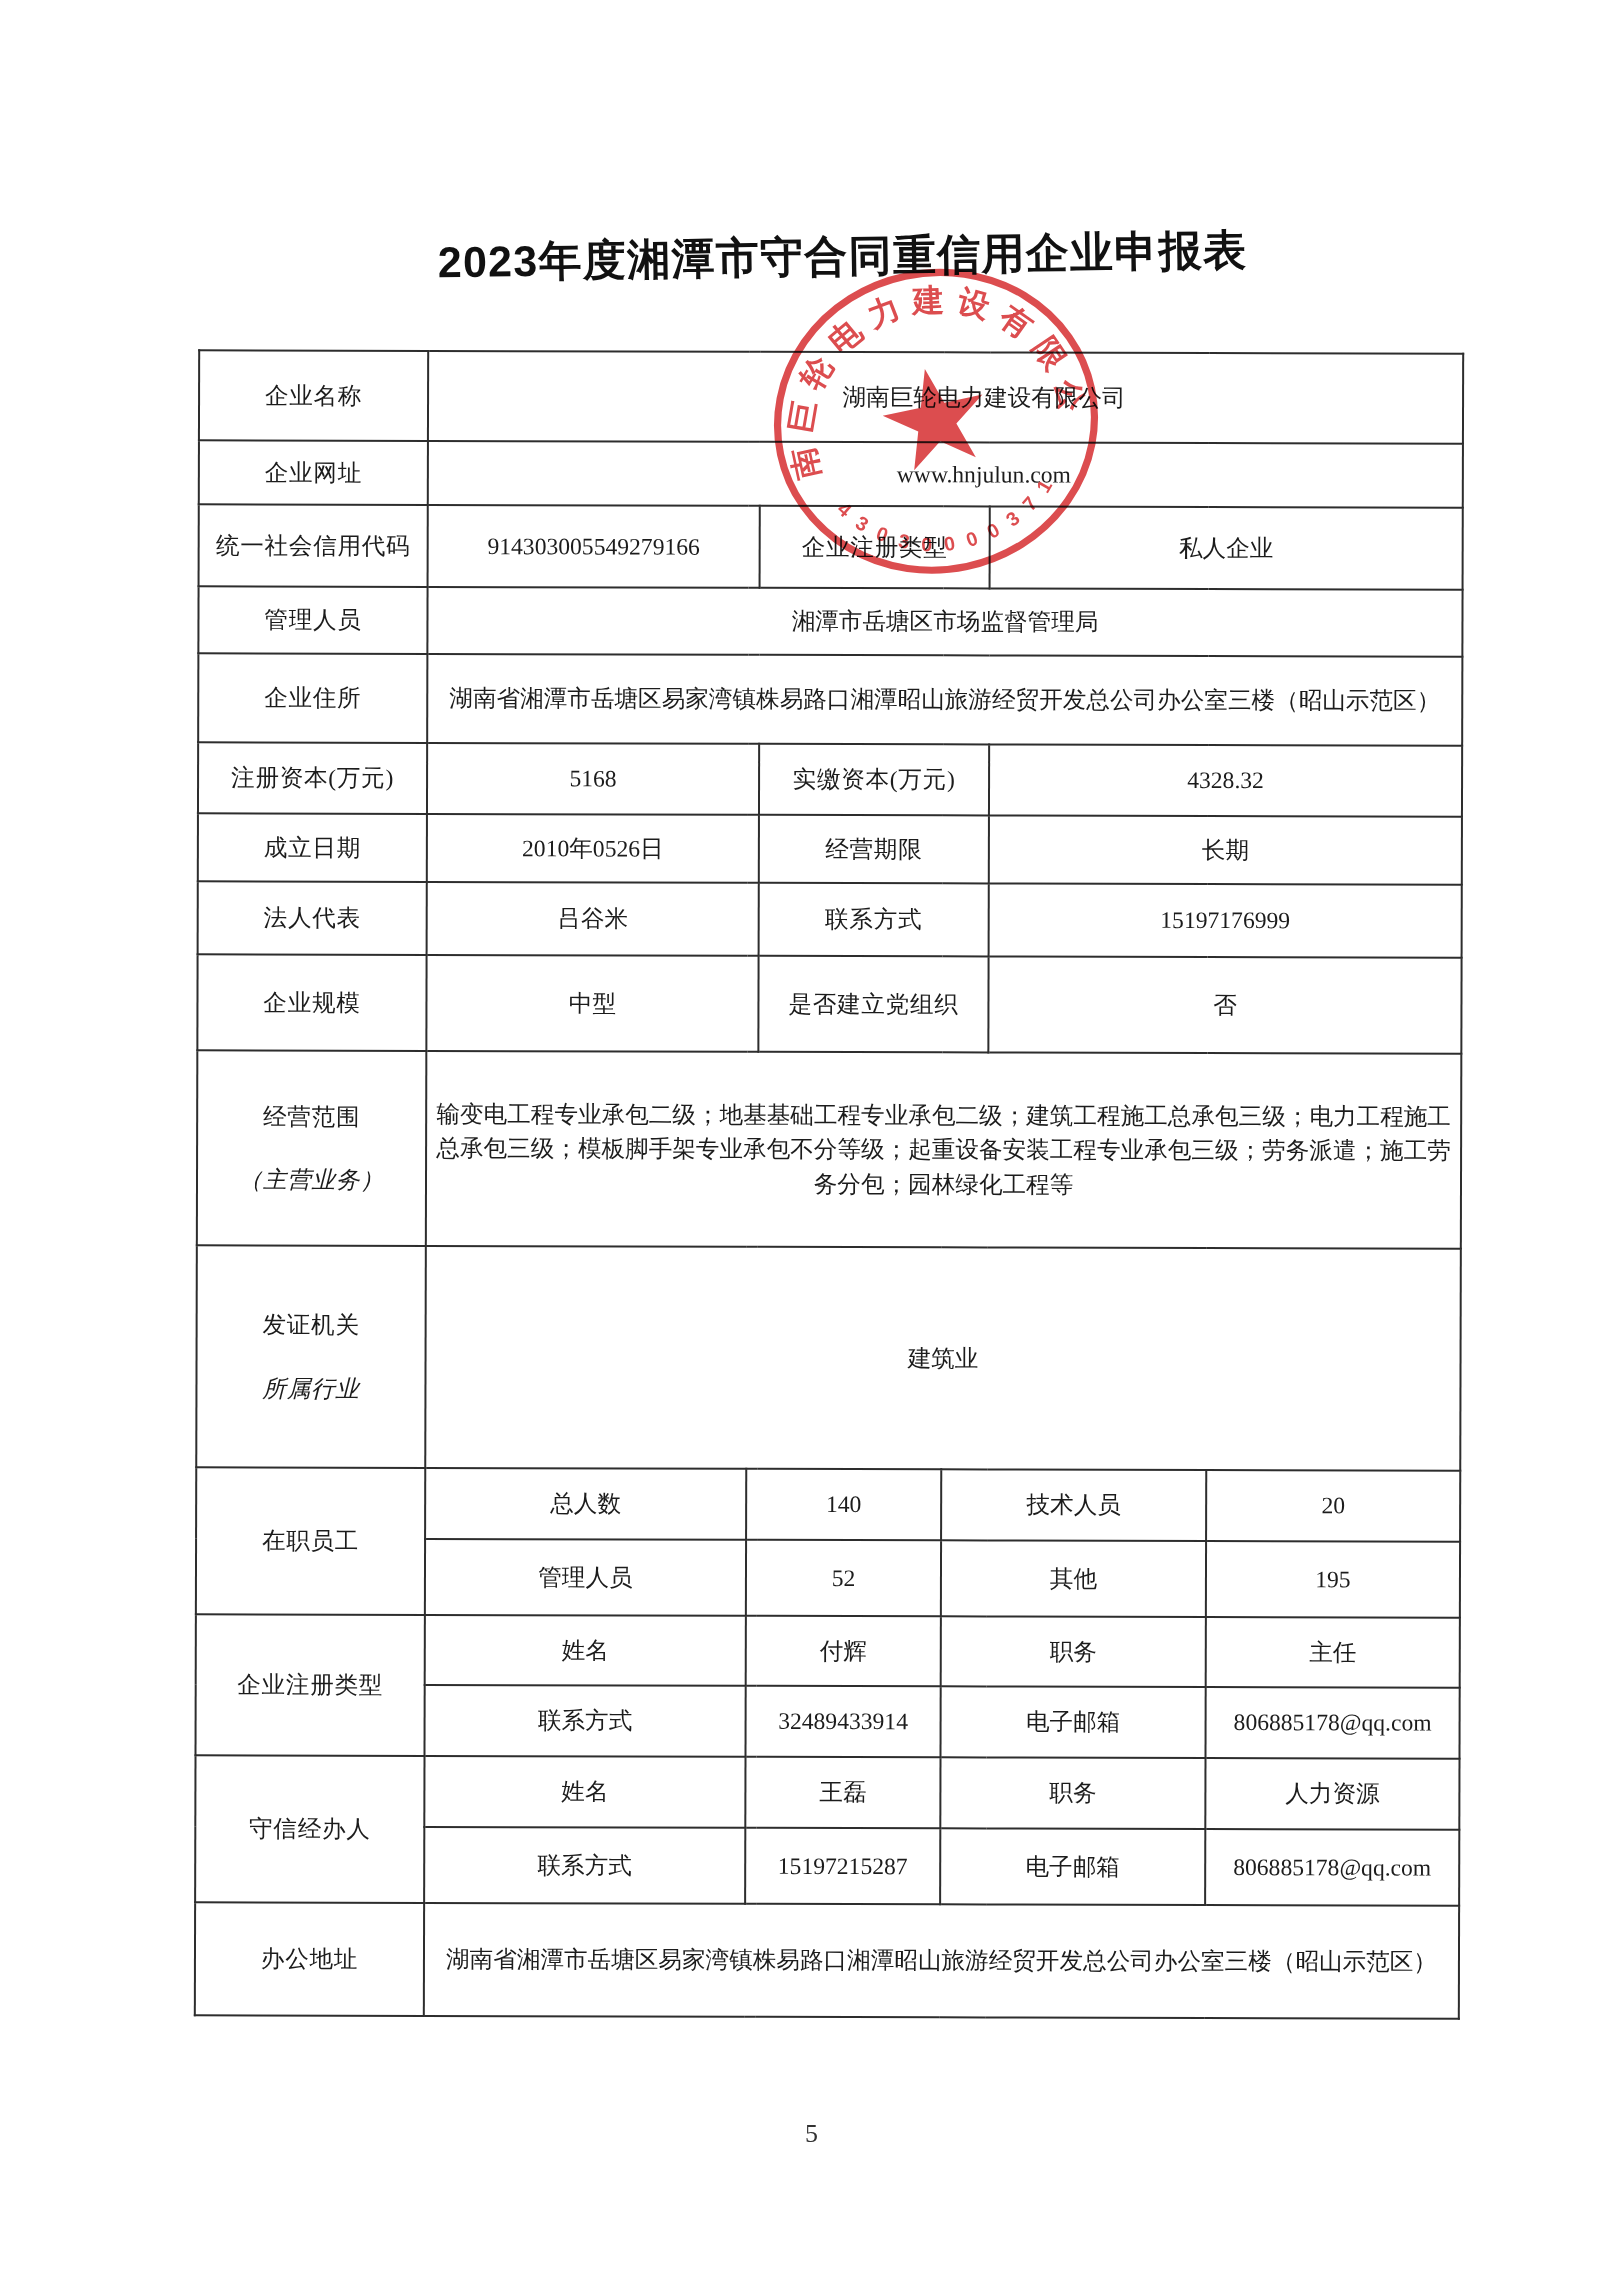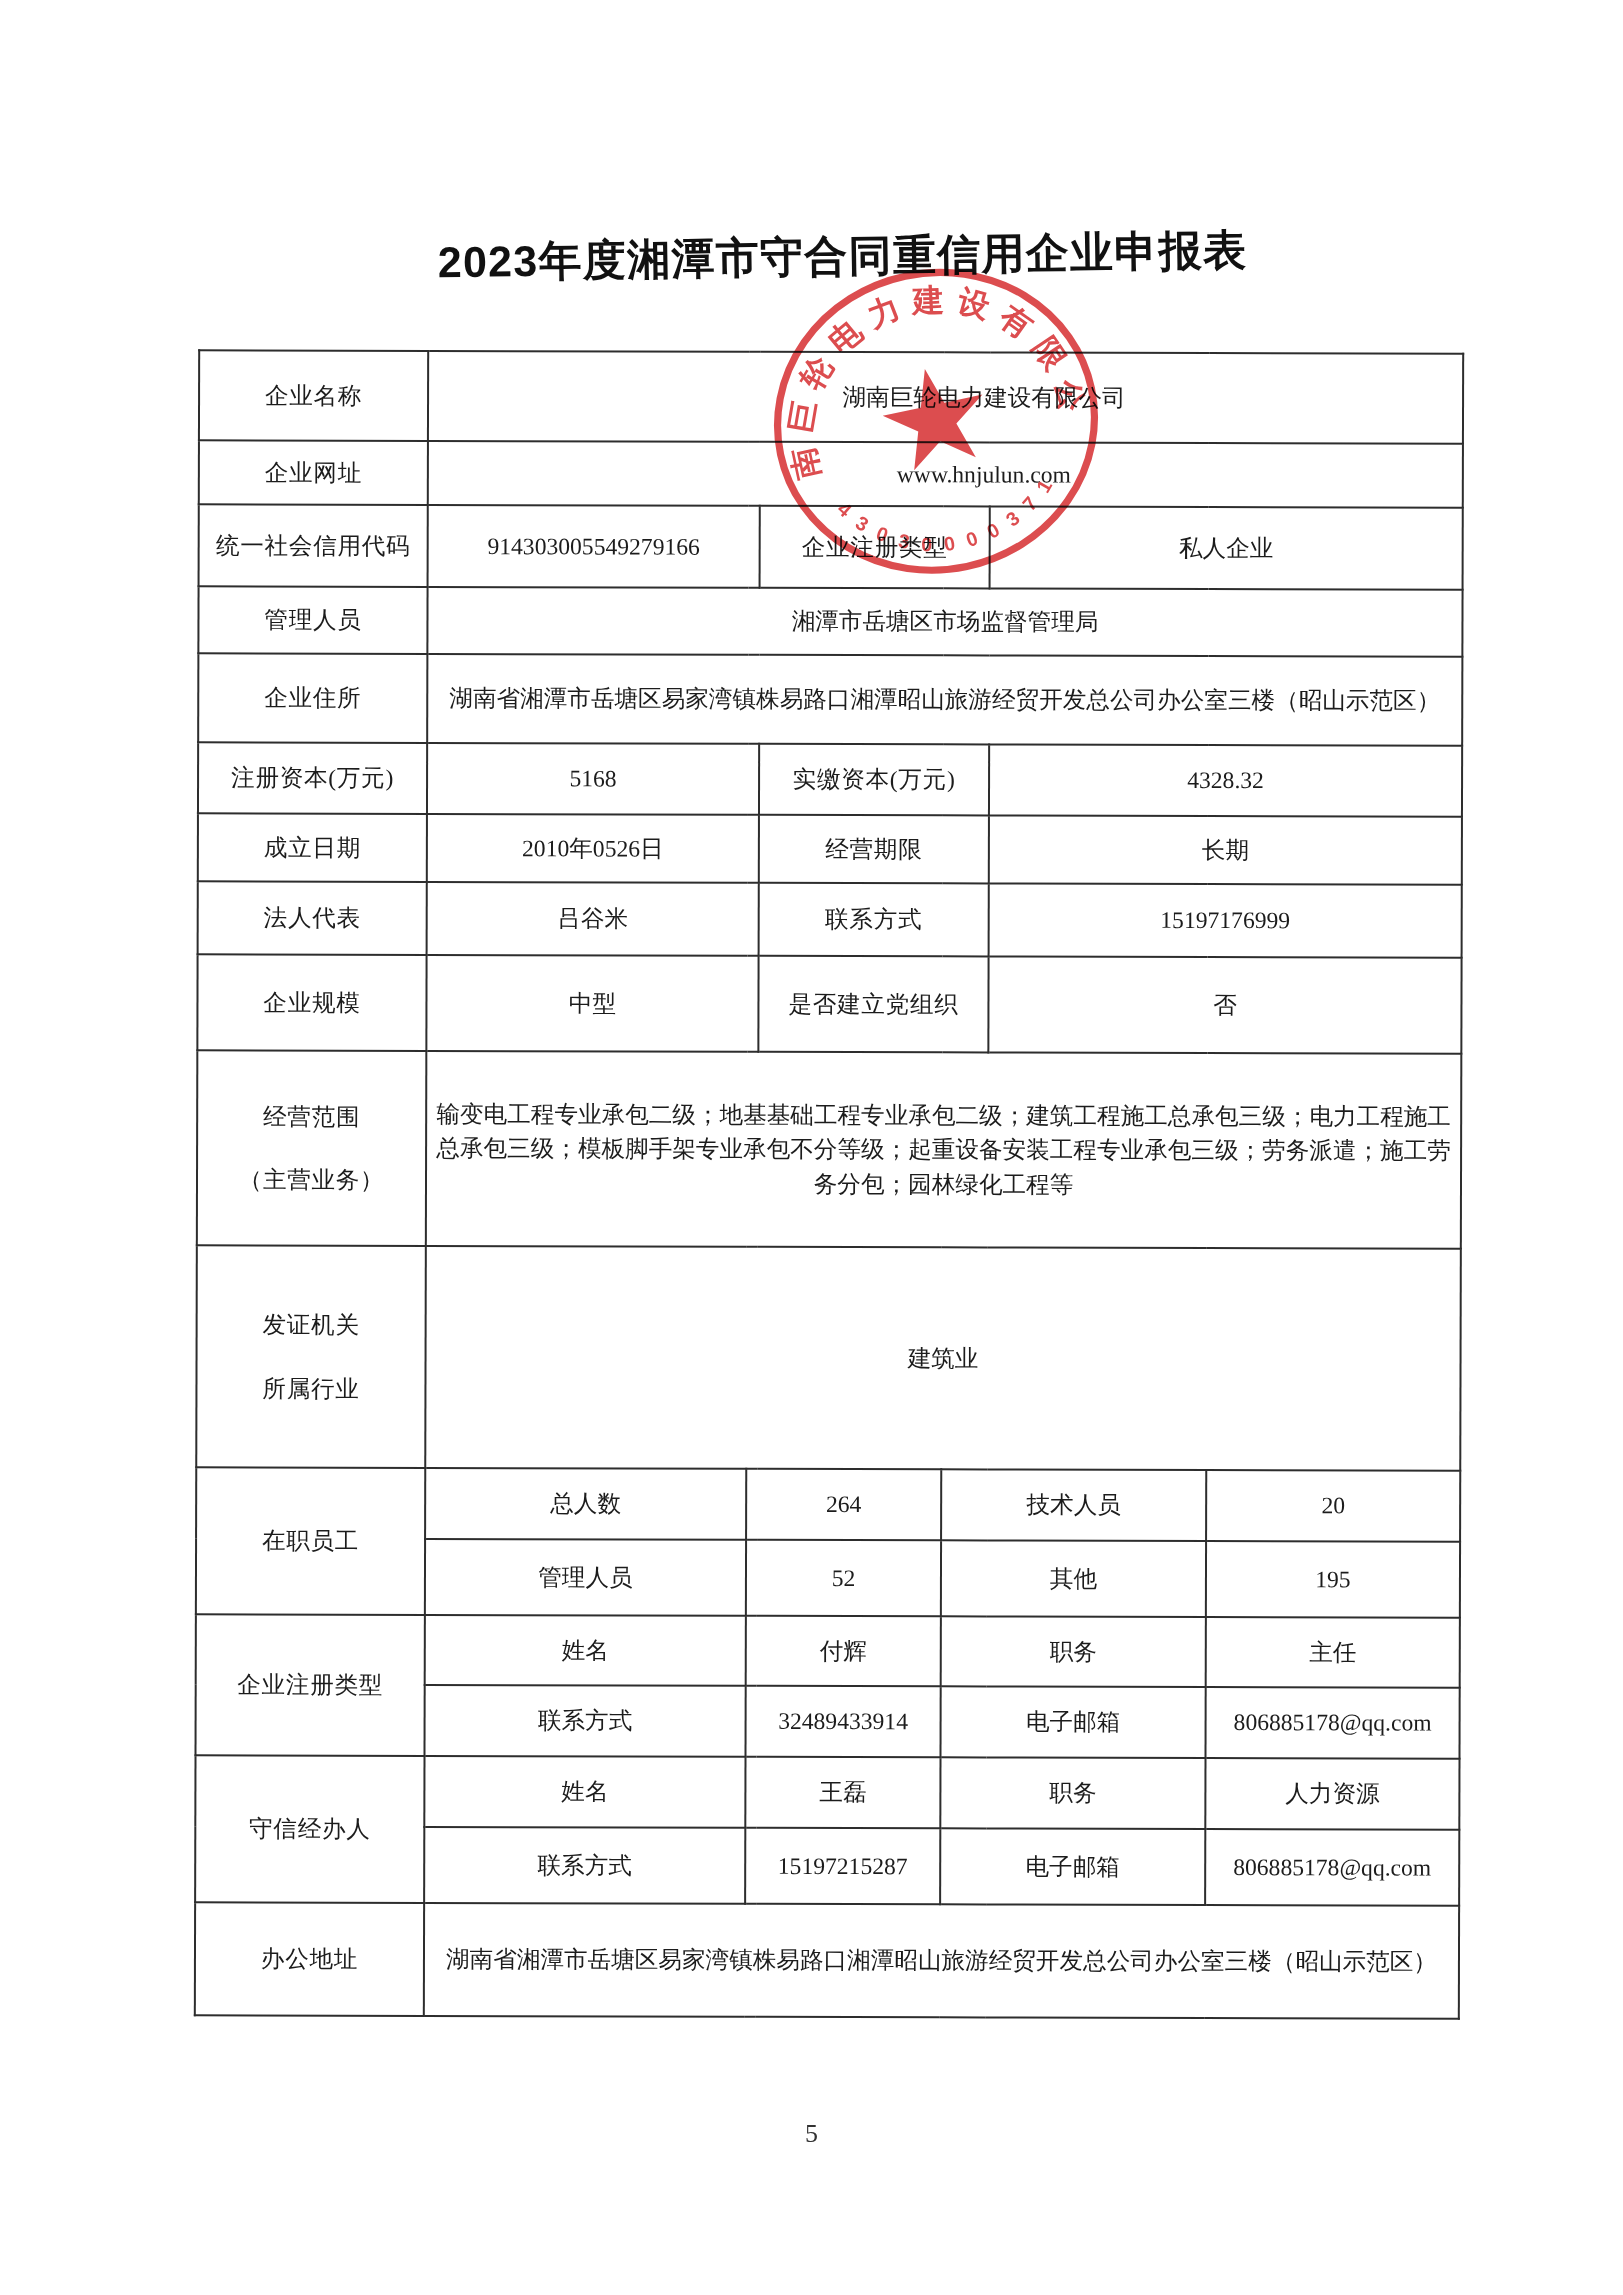--- a/index.html
+++ b/index.html
@@ -10,21 +10,21 @@
        font-size:43px;letter-spacing:1.3px;color:#111;
        transform:translateX(31px) rotate(-0.9deg);}
   table.form{position:absolute;left:196px;top:351px;width:1265px;
        border-collapse:collapse;table-layout:fixed;transform:rotate(0.15deg);}
   table.form td{border:2px solid #2d2d2d;text-align:center;vertical-align:middle;
        font-size:23.6px;color:#1c1c1c;line-height:1.45;padding:0;overflow:hidden;}
   td.lbl{letter-spacing:0.7px;margin-top:36px;}
   td.wraptext{padding:0 39px;line-height:1.55;}
   td.indent{text-indent:77px;}
   td.wrap-narrow{padding:0 37px;line-height:1.4;}
-  .stack div+div{margin-top:29px;}
+  .stack div+div{margin-top:29px;font-style:italic;}
   .scopetxt{padding:0 39px;line-height:1.62;}
   .page-num{position:absolute;left:0;top:2119px;width:1623px;text-align:center;
        font-size:26px;color:#333;}
   svg.stamp{position:absolute;left:766px;top:261px;width:340px;height:322px;
        mix-blend-mode:multiply;opacity:0.9;}
   .seal-stroke{fill:none;stroke:#d8393c;stroke-width:11;}
   .seal-text{font-family:"Liberation Serif","DejaVu Serif",serif;font-size:48px;
        font-weight:bold;fill:#d8393c;letter-spacing:17px;}
   .seal-serial{font-family:"Liberation Sans","DejaVu Sans",sans-serif;font-size:30px;
        font-weight:bold;fill:#d8393c;letter-spacing:20px;}
@@ -118,21 +118,21 @@
         <div>发证机关</div>
         <div>所属行业</div>
       </div>
     </td>
     <td colspan="6">建筑业</td>
   </tr>
 
   <tr style="height:71px">
     <td rowspan="2" class="lbl">在职员工</td>
     <td>总人数</td>
-    <td colspan="2">264</td>
+    <td colspan="2">140</td>
     <td colspan="2">技术人员</td>
     <td>20</td>
   </tr>
 
   <tr style="height:76px">
     <td>管理人员</td>
     <td colspan="2">52</td>
     <td colspan="2">其他</td>
     <td>195</td>
   </tr>

